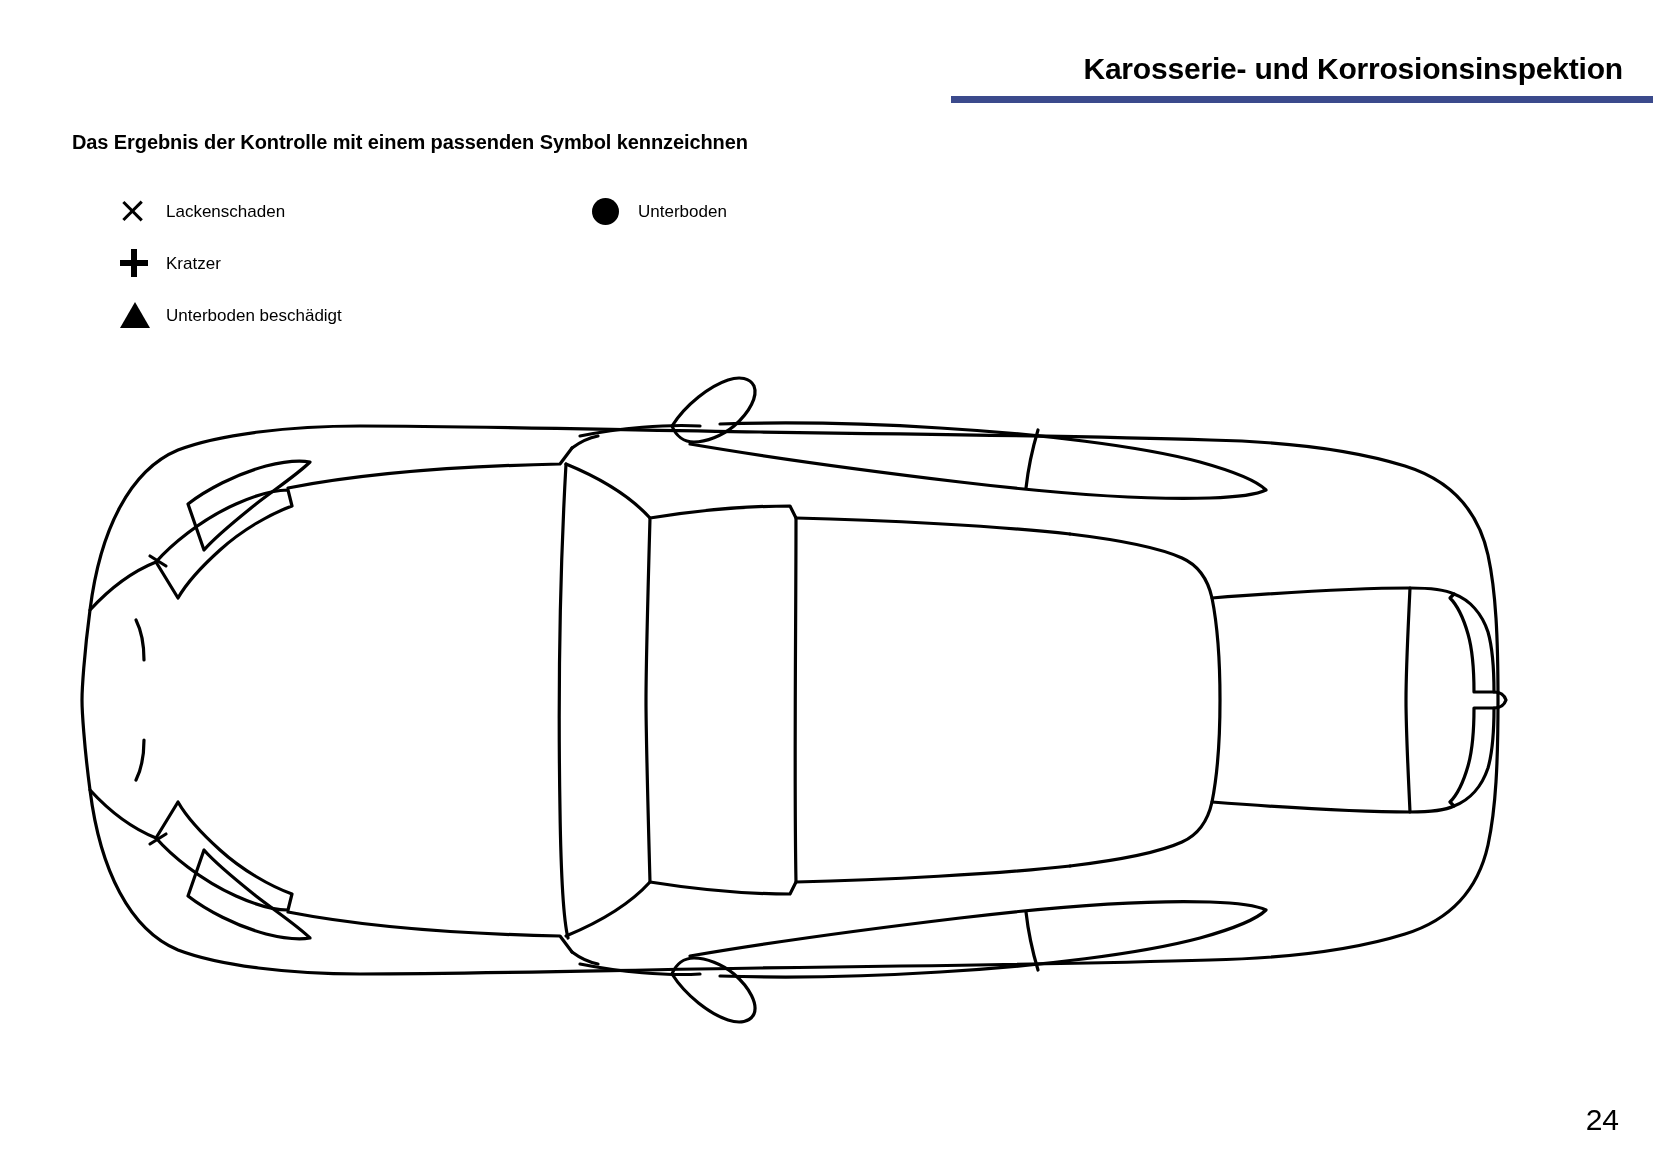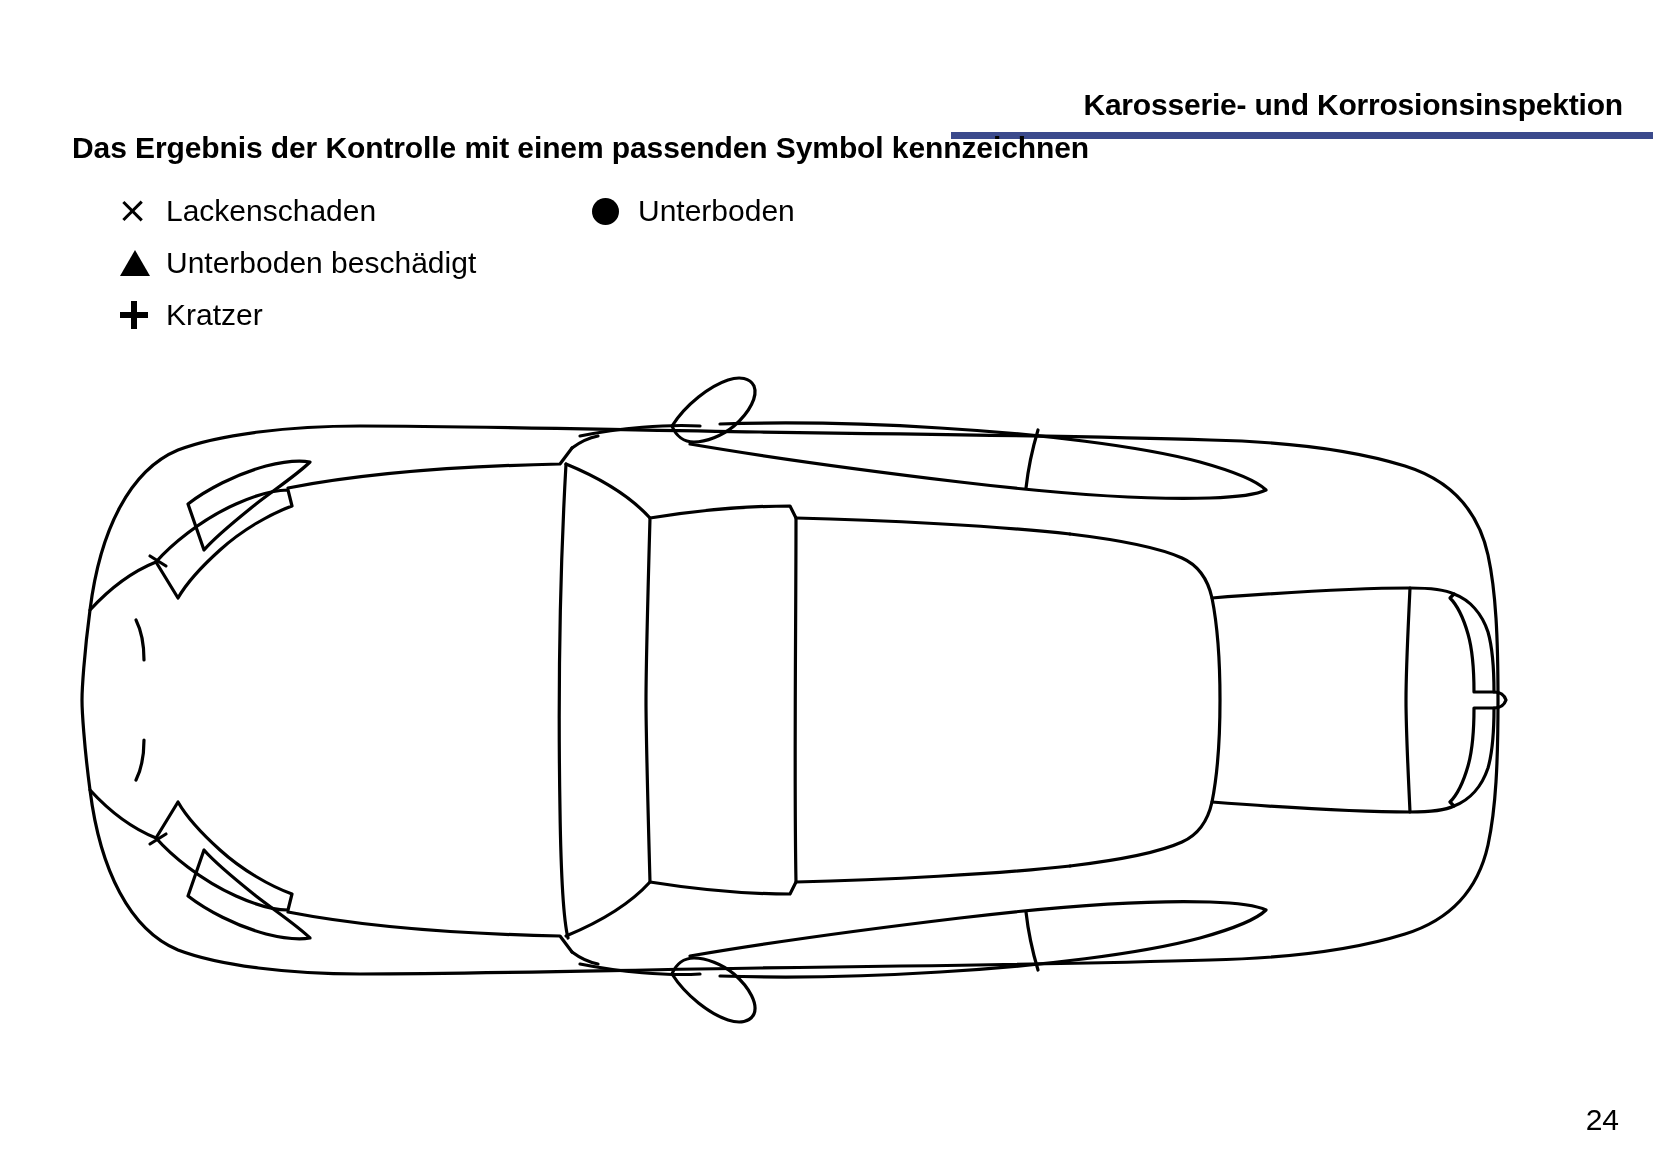--- a/index.html
+++ b/index.html
@@ -16,21 +16,20 @@
     overflow: hidden;
   }
 
   
   .page-header {
     position: absolute;
     top: 52px;
     right: 0;
     left: 0;
     height: 56px;
-    margin-top: 36px;
   }
   .header-title {
     position: absolute;
     right: 30px;
     top: 0;
     font-size: 30px;
     font-weight: bold;
     letter-spacing: -0.2px;
     white-space: nowrap;
   }
@@ -41,21 +40,21 @@
     top: 44px;
     height: 7px;
     background: #3b4a8c;
   }
 
   
   .instruction {
     position: absolute;
     left: 72px;
     top: 131px;
-    font-size: 30px;
+    font-size: 20px;
     font-weight: bold;
     letter-spacing: -0.1px;
   }
 
   
   .legend {
     position: absolute;
     left: 120px;
     top: 185px;
     width: 820px;
@@ -73,21 +72,21 @@
     height: 52px;
   }
   .legend-symbol {
     width: 46px;
     min-width: 46px;
     display: flex;
     align-items: center;
     justify-content: flex-start;
   }
   .legend-label {
-    font-size: 30px;
+    font-size: 17px;
     line-height: 1;
     white-space: nowrap;
   }
 
   
   .sym-x {
     position: relative;
     width: 26px;
     height: 26px;
   }
@@ -167,30 +166,30 @@
 
     <div class="legend-item">
       <span class="legend-symbol">
         <span class="sym-x"></span>
       </span>
       <span class="legend-label">Lackenschaden</span>
     </div>
 
     <div class="legend-item">
       <span class="legend-symbol">
+        <span class="sym-plus"></span>
+      </span>
+      <span class="legend-label">Kratzer</span>
+    </div>
+
+    <div class="legend-item">
+      <span class="legend-symbol">
         <span class="sym-triangle"></span>
       </span>
       <span class="legend-label">Unterboden beschädigt</span>
-    </div>
-
-    <div class="legend-item">
-      <span class="legend-symbol">
-        <span class="sym-plus"></span>
-      </span>
-      <span class="legend-label">Kratzer</span>
     </div>
 
   </div>
 
   <div class="legend-col right">
 
 
     <div class="legend-item">
       <span class="legend-symbol">
         <span class="sym-circle"></span>

